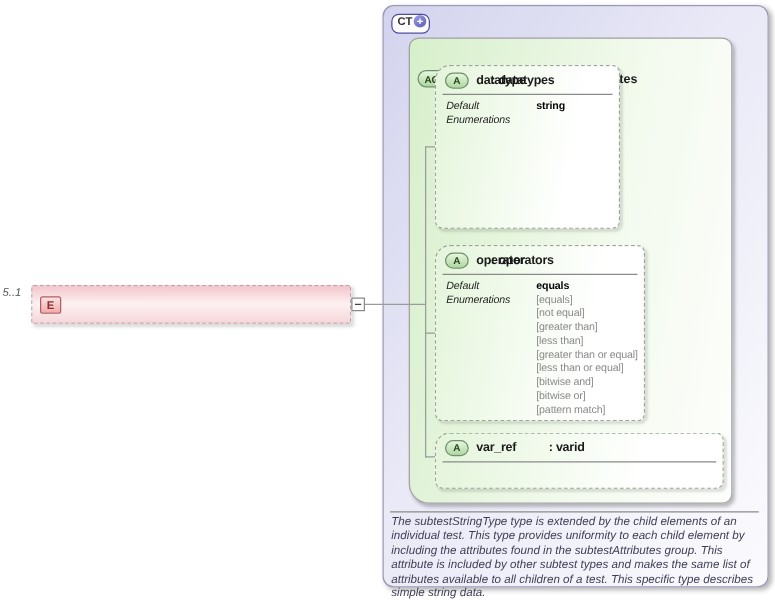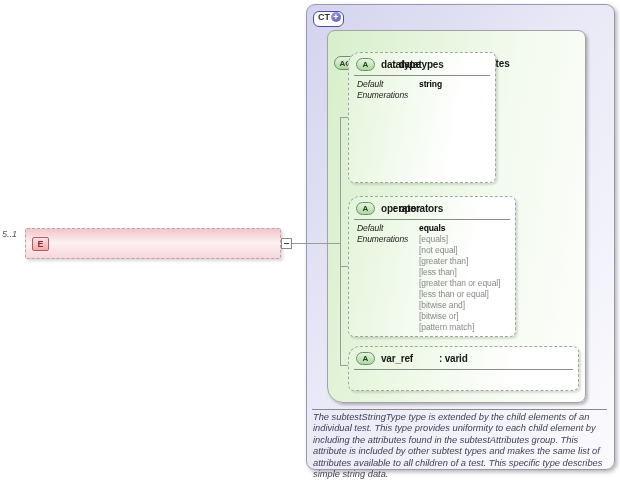--- a/index.html
+++ b/index.html
@@ -90,21 +90,21 @@
   .attr-varref   { left:348px; top:346px; width:231px; height:45px;  }
 
   .attr-title { display:flex; align-items:center; gap:6px; padding:5px 6px 3px 7px; }
   .a-badge { width:19px; height:13px; font-size:8px; }
   .attr-name { display:inline-block; min-width:52px; font-weight:bold; font-size:10px; letter-spacing:-0.2px; color:#1a1a1a; white-space:nowrap; }
   .attr-type { font-weight:bold; font-size:10px; letter-spacing:-0.2px; color:#1a1a1a; white-space:nowrap; margin-left:-46px; }
   .attr-type.gapped { margin-left:0; }
   .attr-sep { border-top:1px solid #8a8a8a; margin:1px 5px 0 5px; }
 
   .facet-table { padding:3px 4px 2px 8px; font-size:8.5px; line-height:11px; letter-spacing:-0.1px; }
-  .facet-row { display:grid; grid-template-columns:62px 1fr; }
+  .facet-row { display:grid; grid-template-columns:62px 1fr;gap:10px; }
   .facet-row.narrow { grid-template-columns:40px 1fr; }
   .facet-label { font-style:italic; color:#222; }
   .facet-default { font-weight:bold; color:#000; }
   .enum-line { display:block; color:#8a8a8a; white-space:nowrap; }
   .pattern-value { color:#777; font-size:7px; letter-spacing:-0.1px; white-space:nowrap; }
 
   
   .doc-sep { position:absolute; left:312px; top:409px; width:295px; height:1px; background:#8a8a8a; }
   .doc-text {
     position:absolute; left:313px; top:412px; width:298px;

